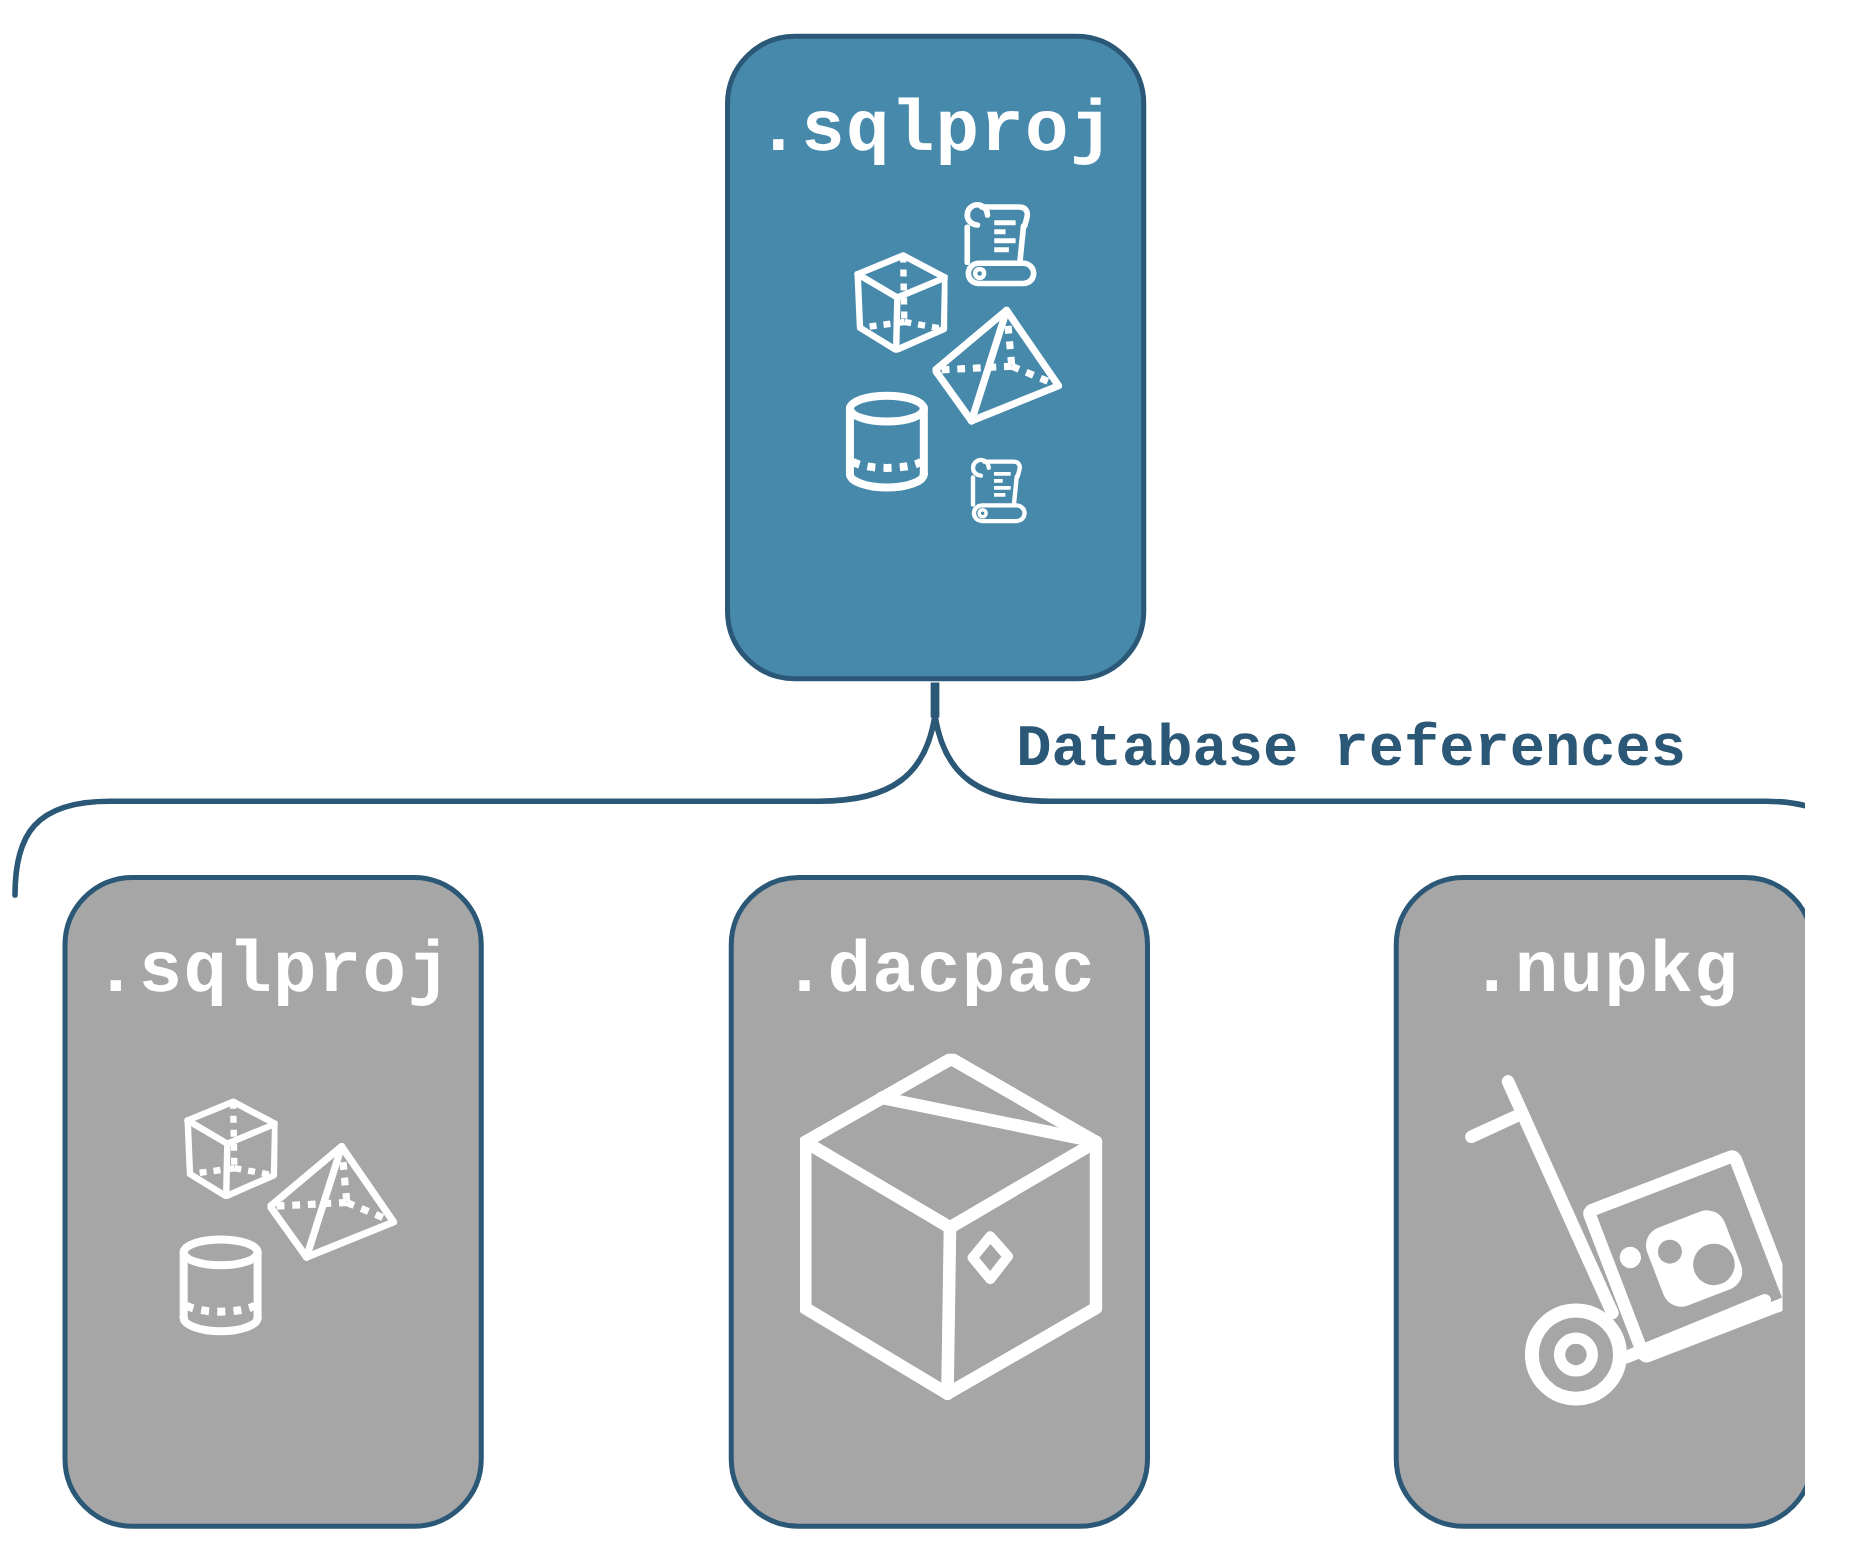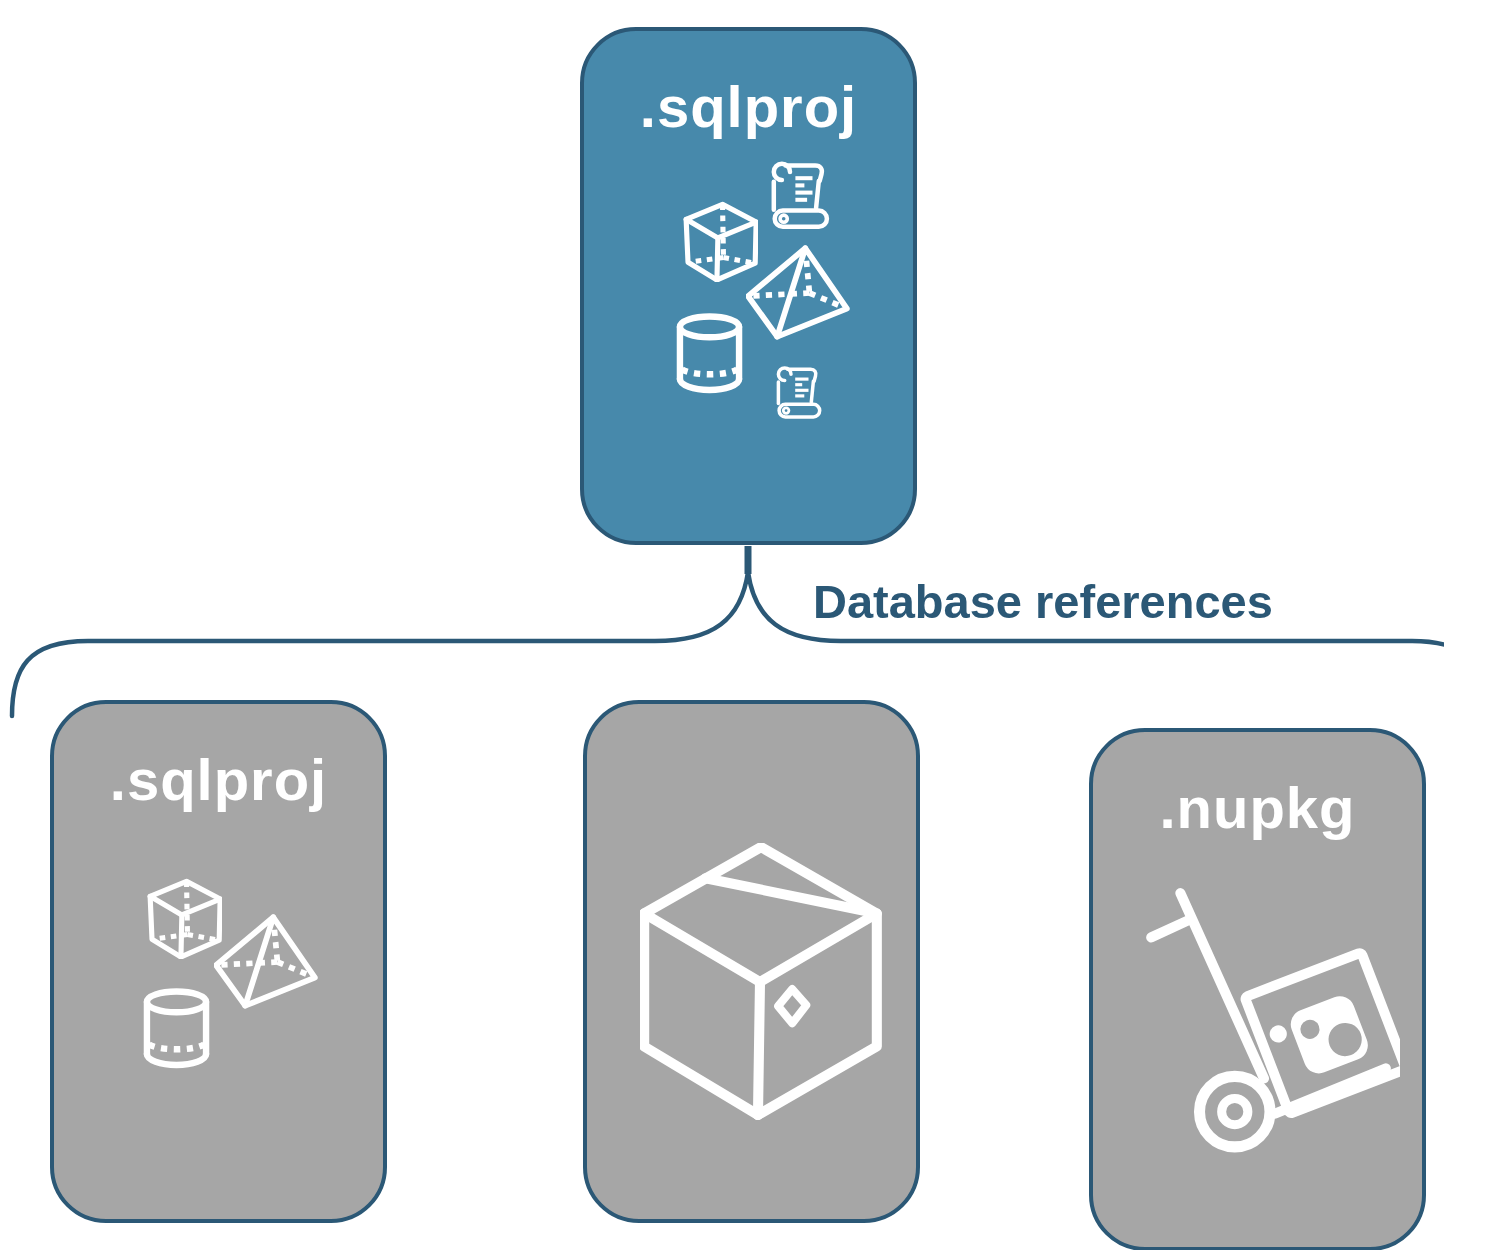--- a/index.html
+++ b/index.html
@@ -2,28 +2,28 @@
 <html style="--parent-fill: #4789ab; --child-fill: #a6a6a6; --outline: #2b5876; --icon: #ffffff; --label-text: #2b5876; --title-text: #ffffff; --background: #ffffff;"><head>
 <meta charset="utf-8">
 <style>
   :root{
     --parent-fill:#4789ab; --child-fill:#a6a6a6; --outline:#2b5876;
     --icon:#ffffff; --label-text:#2b5876; --title-text:#ffffff; --background:#ffffff;
   }
   html,body{margin:0;padding:0;background:var(--background);}
   .canvas{
     position:relative;width:1444px;height:1250px;background:var(--background);
-    font-family:Liberation Sans, sans-serif;overflow:hidden;
+    font-family:Liberation Mono, monospace;overflow:hidden;
   }
   .node{position:absolute;border:4px solid var(--outline);border-radius:56px;box-sizing:border-box;}
   .node.parent{left:580px;top:27px;width:337px;height:518px;background:var(--parent-fill);}
   .node.child{top:700px;width:337px;height:523px;background:var(--child-fill);}
   .node.child.c1{left:50px;}
   .node.child.c2{left:583px;}
-  .node.child.c3{left:1089px;margin-top:28px;}
+  .node.child.c3{left:1115px;}
   .node-title{
     text-align:center;margin-top:42px;font-size:58px;font-weight:bold;
     color:var(--title-text);letter-spacing:1px;
   }
   .icon{position:absolute;}
   .brace{position:absolute;left:0;top:0;pointer-events:none;}
   .connector-label{
     position:absolute;left:813px;top:574px;font-size:47px;font-weight:bold;
     color:var(--label-text);white-space:nowrap;text-align:right;
   }
@@ -135,20 +135,21 @@
       </svg>
     <svg class="icon" style="left:160px;top:210px" width="104" height="96" viewBox="0 0 100 92">
         <use href="#sym-pyramid"></use>
       </svg>
     <svg class="icon" style="left:89px;top:284px" width="67" height="81" viewBox="0 0 68 82">
         <use href="#sym-cylinder"></use>
       </svg>
   </div>
 
   <div class="node child c2">
+    <div class="node-title">.dacpac</div>
     <svg class="icon" style="left:53px;top:139px" width="242" height="282" viewBox="0 0 240 280">
         <use href="#sym-package"></use>
       </svg>
   </div>
 
   <div class="node child c3">
     <div class="node-title">.nupkg</div>
     <svg class="icon" style="left:45px;top:148px" width="262" height="282" viewBox="0 0 260 280">
         <use href="#sym-handtruck"></use>
       </svg>

